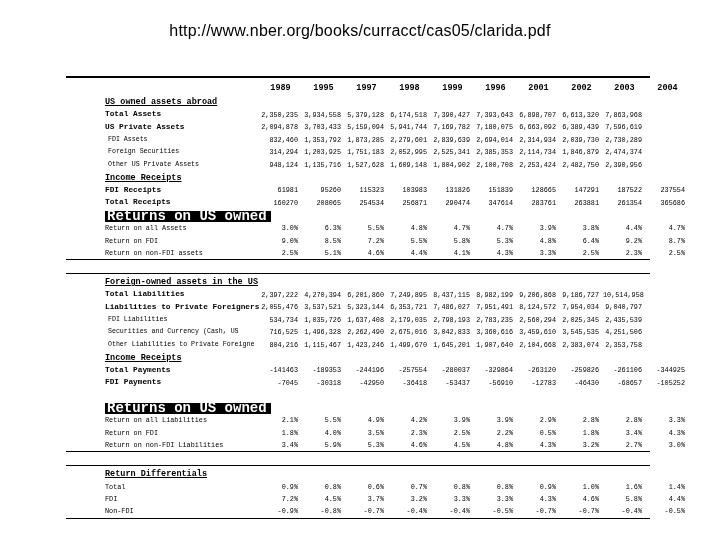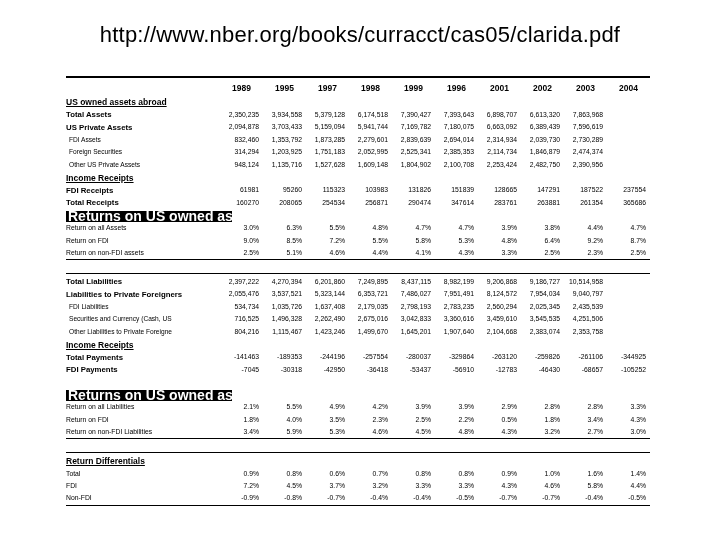--- a/index.html
+++ b/index.html
@@ -11,43 +11,44 @@
     position: relative;
     overflow: hidden;
   }
   .slide { position: absolute; inset: 0; background: #ffffff; }
   .slide-title {
     position: absolute;
     top: 22px;
     left: 0;
     width: 100%;
     text-align: center;
-    font-size: 22px;
+    font-size: 16px;
     letter-spacing: 0.2px;
     color: #000000;
     font-family: "Liberation Sans", sans-serif;
   }
   .table {
     position: absolute;
     left: 66px;
     top: 76px;
     width: 584px;
     border-top: 2px solid #000;
     padding-top: 2px;
-    font-family: Liberation Sans, sans-serif;
+    font-family: Liberation Mono, monospace;
   }
   .trow { display: flex; align-items: center; height: 12.5px; }
   .yearrow { height: 16px; }
   .lblcol {
     flex: 0 0 154px;
     width: 154px;
     font-size: 7.5px;
     white-space: nowrap;
     overflow: visible;
     line-height: 1;
+    margin-left: 39px;
   }
   .col {
     flex: 0 0 43px;
     width: 43px;
     text-align: right;
     font-size: 6.8px;
     padding-right: 4px;
     white-space: nowrap;
     line-height: 1;
   }
@@ -233,20 +234,23 @@
         <div class="col">4.4%</div>
         <div class="col">4.1%</div>
         <div class="col">4.3%</div>
         <div class="col">3.3%</div>
         <div class="col">2.5%</div>
         <div class="col">2.3%</div>
         <div class="col">2.5%</div>
       </div>
       <div class="gap"></div>
       <div class="rule"></div>
+      <div class="trow section">
+        <div class="lblcol">Foreign-owned assets in the US</div>
+      </div>
       <div class="trow bold">
         <div class="lblcol">Total Liabilities</div>
         <div class="col">2,397,222</div>
         <div class="col">4,270,394</div>
         <div class="col">6,201,860</div>
         <div class="col">7,249,895</div>
         <div class="col">8,437,115</div>
         <div class="col">8,982,199</div>
         <div class="col">9,206,868</div>
         <div class="col">9,186,727</div>

